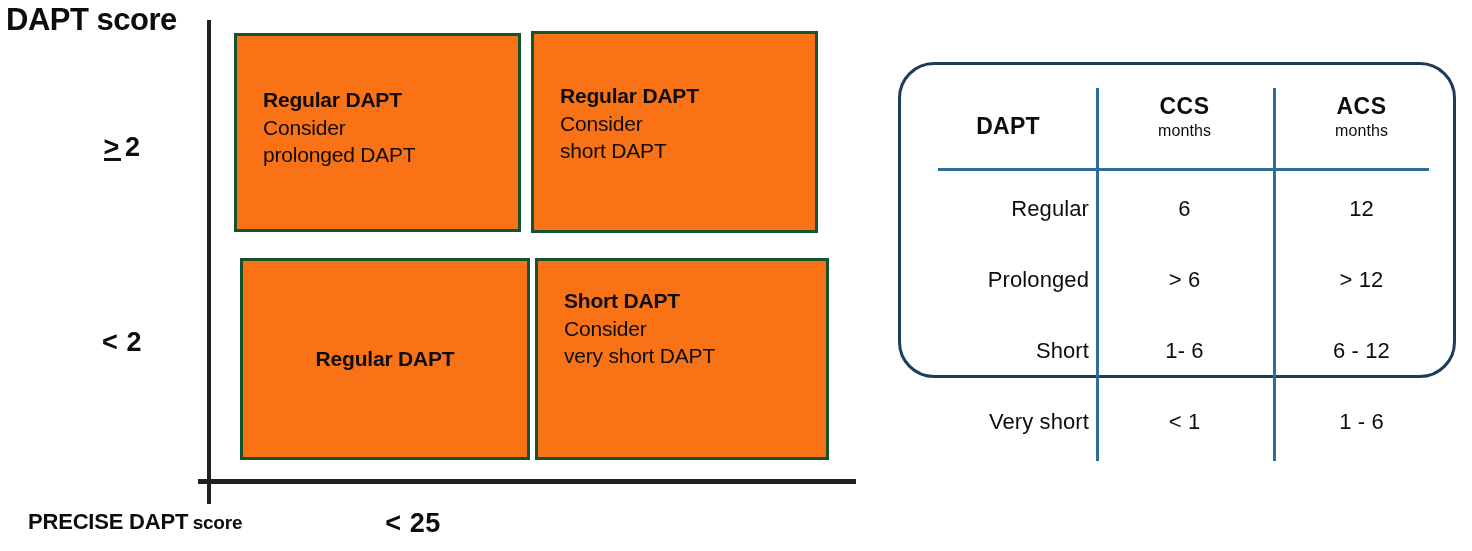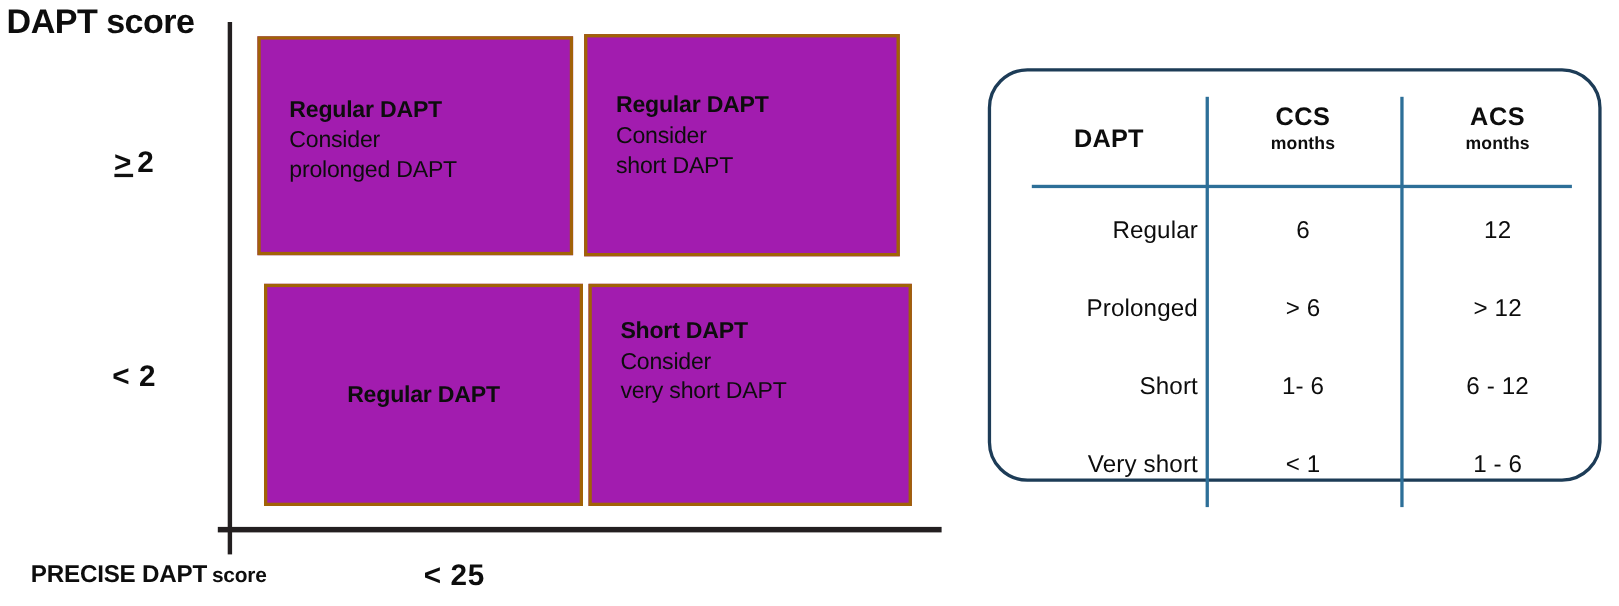--- a/index.html
+++ b/index.html
@@ -86,22 +86,22 @@
   .geq {
     display: inline-block;
     border-bottom: 3px solid #111111;
     line-height: 0.82;
     padding-right: 1px;
     margin-right: 4px;
   }
 
   .quad {
     position: absolute;
-    border: 3px solid #a16207;
-    background: #a21caf;
+    border: 3px solid #14532d;
+    background: #f97316;
     box-sizing: border-box;
   }
   .quad-inner {
     position: absolute;
     left: 26px;
     right: 10px;
   }
   .quad-title {
     font-size: 21px;
     font-weight: bold;
@@ -132,21 +132,21 @@
   #quad-tr .quad-inner { top: 48px; }
   #quad-br .quad-inner { top: 26px; }
   #quad-bl .quad-center { top: 84px; }
 
   
   #table-panel {
     position: absolute;
     left: 898px;
     top: 62px;
     width: 558px;
-    height: 376px;
+    height: 316px;
     border: 3px solid #1d3c57;
     border-radius: 36px;
     background: #ffffff;
     box-sizing: border-box;
   }
   .tbl-vline {
     position: absolute;
     top: 23px;
     width: 3px;
     height: 373px;
@@ -189,21 +189,21 @@
   #th-ccs { left: 195px; }
   #th-acs { left: 372px; }
   .th-col .th-main {
     font-size: 23px;
     font-weight: bold;
     letter-spacing: 0.5px;
     line-height: 1.18;
   }
   .th-col .th-sub {
     font-size: 16px;
-    font-weight: bold;
+    font-weight: normal;
     letter-spacing: 0.1px;
     line-height: 1.35;
   }
 
   .tbl-row {
     position: absolute;
     left: 0;
     width: 100%;
     height: 71px;
     padding-left: 24px;

